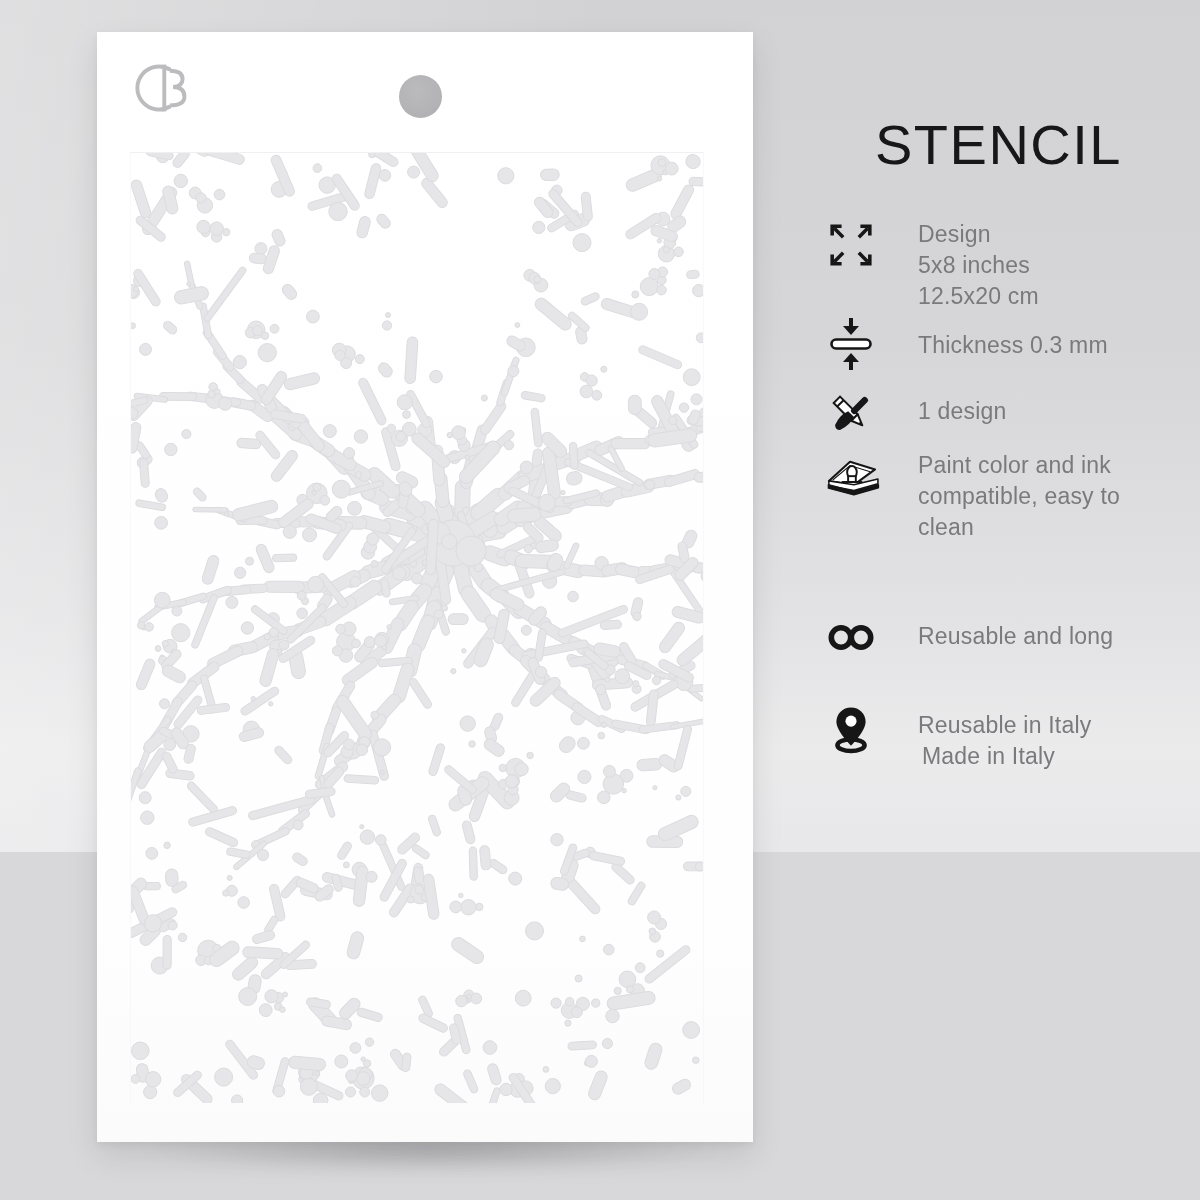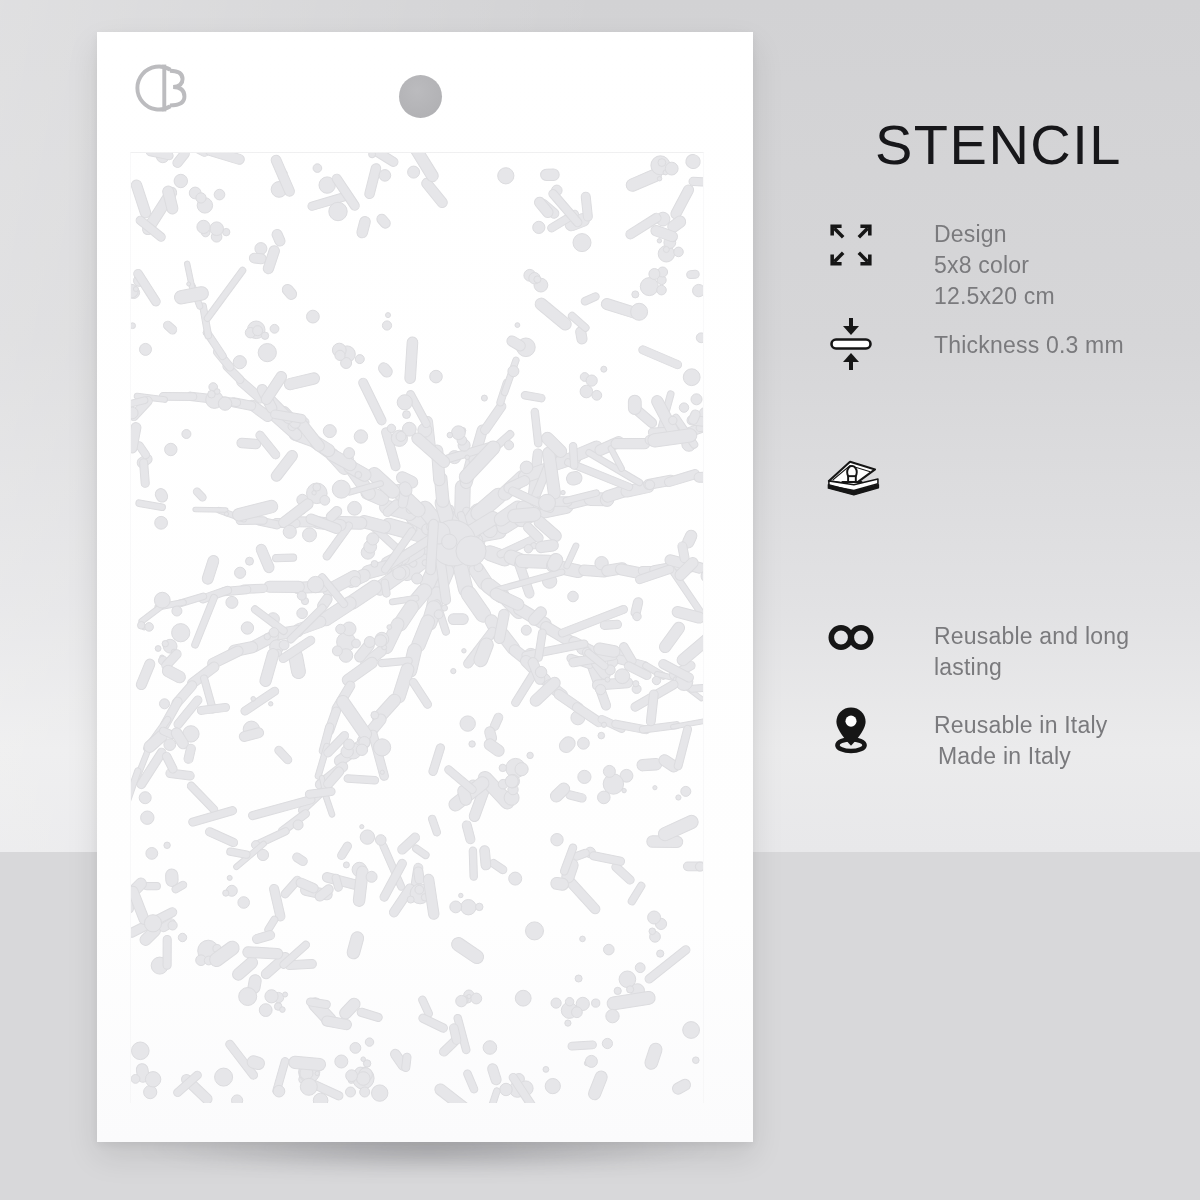--- a/index.html
+++ b/index.html
@@ -41,21 +41,21 @@
 
   .panel{position:absolute;left:820px;top:0;width:370px;height:1200px;}
   .title{
     position:absolute;left:55px;top:112px;margin:0;
     font-size:56px;font-weight:300;letter-spacing:1.5px;
     color:#17171a;white-space:nowrap;
   }
   .feat{position:absolute;left:0;width:370px;display:flex;align-items:flex-start;}
   .ficon{width:62px;flex:0 0 62px;display:flex;justify-content:center;}
   .ficon svg{display:block;}
-  .ftext{margin-left:52px;color:#7a7a7d;font-size:23px;line-height:31px;font-weight:300;letter-spacing:0.2px;}
+  .ftext{margin-left:36px;color:#7a7a7d;font-size:23px;line-height:31px;font-weight:300;letter-spacing:0.2px;}
   .ln{white-space:nowrap;}
 </style>
 </head>
 <body>
 
 <div class="scene">
 
   <div class="floor-shadow"></div>
 
   <div class="card">
@@ -953,66 +953,89 @@
           <path d="M29.5 14.5 L38 6"></path>
             <path d="M31 4 H40 V13"></path>
           <path d="M14.5 29.5 L6 38"></path>
             <path d="M4 31 V40 H13"></path>
           <path d="M29.5 29.5 L38 38"></path>
             <path d="M40 31 V40 H31"></path>
         </svg>
       </div>
       <div class="ftext">
         <div class="ln">Design</div>
-        <div class="ln">5x8 color</div>
+        <div class="ln">5x8 inches</div>
         <div class="ln">12.5x20 cm</div>
       </div>
     </div>
 
     <div class="feat" style="top:318px">
       <div class="ficon">
         <svg width="44" height="52" viewBox="0 0 44 52">
           <rect x="20" y="0" width="4" height="9" fill="#161616"></rect>
           <polygon points="14,8 30,8 22,17" fill="#161616"></polygon>
           <rect x="2.5" y="21.5" width="39" height="9" rx="4.5" fill="#ffffff" stroke="#161616" stroke-width="2.6"></rect>
           <polygon points="14,44 30,44 22,35" fill="#161616"></polygon>
           <rect x="20" y="43" width="4" height="9" fill="#161616"></rect>
         </svg>
       </div>
       <div class="ftext" style="padding-top:12px">
         <div class="ln">Thickness 0.3 mm</div>
       </div>
     </div>
 
+    <div class="feat" style="top:388px">
+      <div class="ficon" style="margin-top:2px">
+        <svg width="48" height="48" viewBox="0 0 48 48">
+          <g transform="rotate(-45 24 24)">
+            <rect x="19.5" y="4" width="9" height="25" fill="#ffffff" stroke="#161616" stroke-width="2"></rect>
+            <path d="M19.5 29 H28.5 L24 40 Z" fill="#ffffff" stroke="#161616" stroke-width="2" stroke-linejoin="round"></path>
+            <path d="M22.5 36 L24 40 L25.5 36 Z" fill="#161616"></path>
+            <path d="M19.5 9 H28.5" stroke="#161616" stroke-width="2"></path>
+          </g>
+          <g transform="rotate(45 24 24)">
+            <rect x="20.8" y="1.5" width="6.4" height="21" rx="2.5" fill="#161616"></rect>
+            <path d="M20 24 Q16.5 33 20.5 43 Q24 46.5 27.5 43 Q31.5 33 28 24 Z" fill="#161616"></path>
+          </g>
+        </svg>
+      </div>
+      <div class="ftext" style="padding-top:8px">
+        <div class="ln">1 design</div>
+      </div>
+    </div>
 
     <div class="feat" style="top:450px">
       <div class="ficon" style="margin-top:5px">
         <svg width="58" height="50" viewBox="0 0 60 52">
           <path d="M7 27 L29 7 L55 15 L33 31 Z" fill="#ffffff" stroke="#161616" stroke-width="2.2" stroke-linejoin="round"></path>
           <path d="M11 26 L29 11 L50 17.5" fill="none" stroke="#161616" stroke-width="1.1"></path>
           <ellipse cx="31" cy="18" rx="5" ry="6.5" fill="#ffffff" stroke="#161616" stroke-width="2"></ellipse>
           <rect x="27" y="22" width="8" height="6" fill="#ffffff" stroke="#161616" stroke-width="2"></rect>
           <path d="M21 28 H41 L46 36 H17 Z" fill="#ffffff" stroke="#161616" stroke-width="2" stroke-linejoin="round"></path>
           <path d="M7 27 L33 31 L58 25 L58 30 L33 37 L7 32 Z" fill="#ffffff" stroke="#161616" stroke-width="1.6" stroke-linejoin="round"></path>
           <path d="M6.5 31 L33 38 L58.5 31 L58.5 34 L33 41.5 L6.5 34.5 Z" fill="#161616" stroke="#161616" stroke-width="1.5" stroke-linejoin="round"></path>
         </svg>
       </div>
+      <div class="ftext">
+        <div class="ln">Paint color and ink</div>
+        <div class="ln">compatible, easy to</div>
+        <div class="ln">clean</div>
+      </div>
     </div>
 
 
     <div class="feat" style="top:621px">
       <div class="ficon" style="margin-top:3px">
         <svg width="46" height="27" viewBox="0 0 46 26" fill="none" stroke="#161616" stroke-width="5.6">
           <circle cx="13" cy="13" r="9.7"></circle>
           <circle cx="33" cy="13" r="9.7"></circle>
         </svg>
       </div>
       <div class="ftext">
         <div class="ln">Reusable and long</div>
-        <div class="ln">lasting</div>
       </div>
     </div>
 
     <div class="feat" style="top:704px">
       <div class="ficon" style="margin-top:2px">
         <svg width="42" height="48" viewBox="0 0 40 46">
           <ellipse cx="20" cy="37.5" rx="13" ry="5.6" fill="none" stroke="#161616" stroke-width="4.4"></ellipse>
           <path d="M20 1.5 C12 1.5 6 7.5 6 15.2 C6 24.5 20 38 20 38 C20 38 34 24.5 34 15.2 C34 7.5 28 1.5 20 1.5 Z" fill="#161616"></path>
           <circle cx="20" cy="14.5" r="5.3" fill="#ffffff"></circle>
         </svg>

